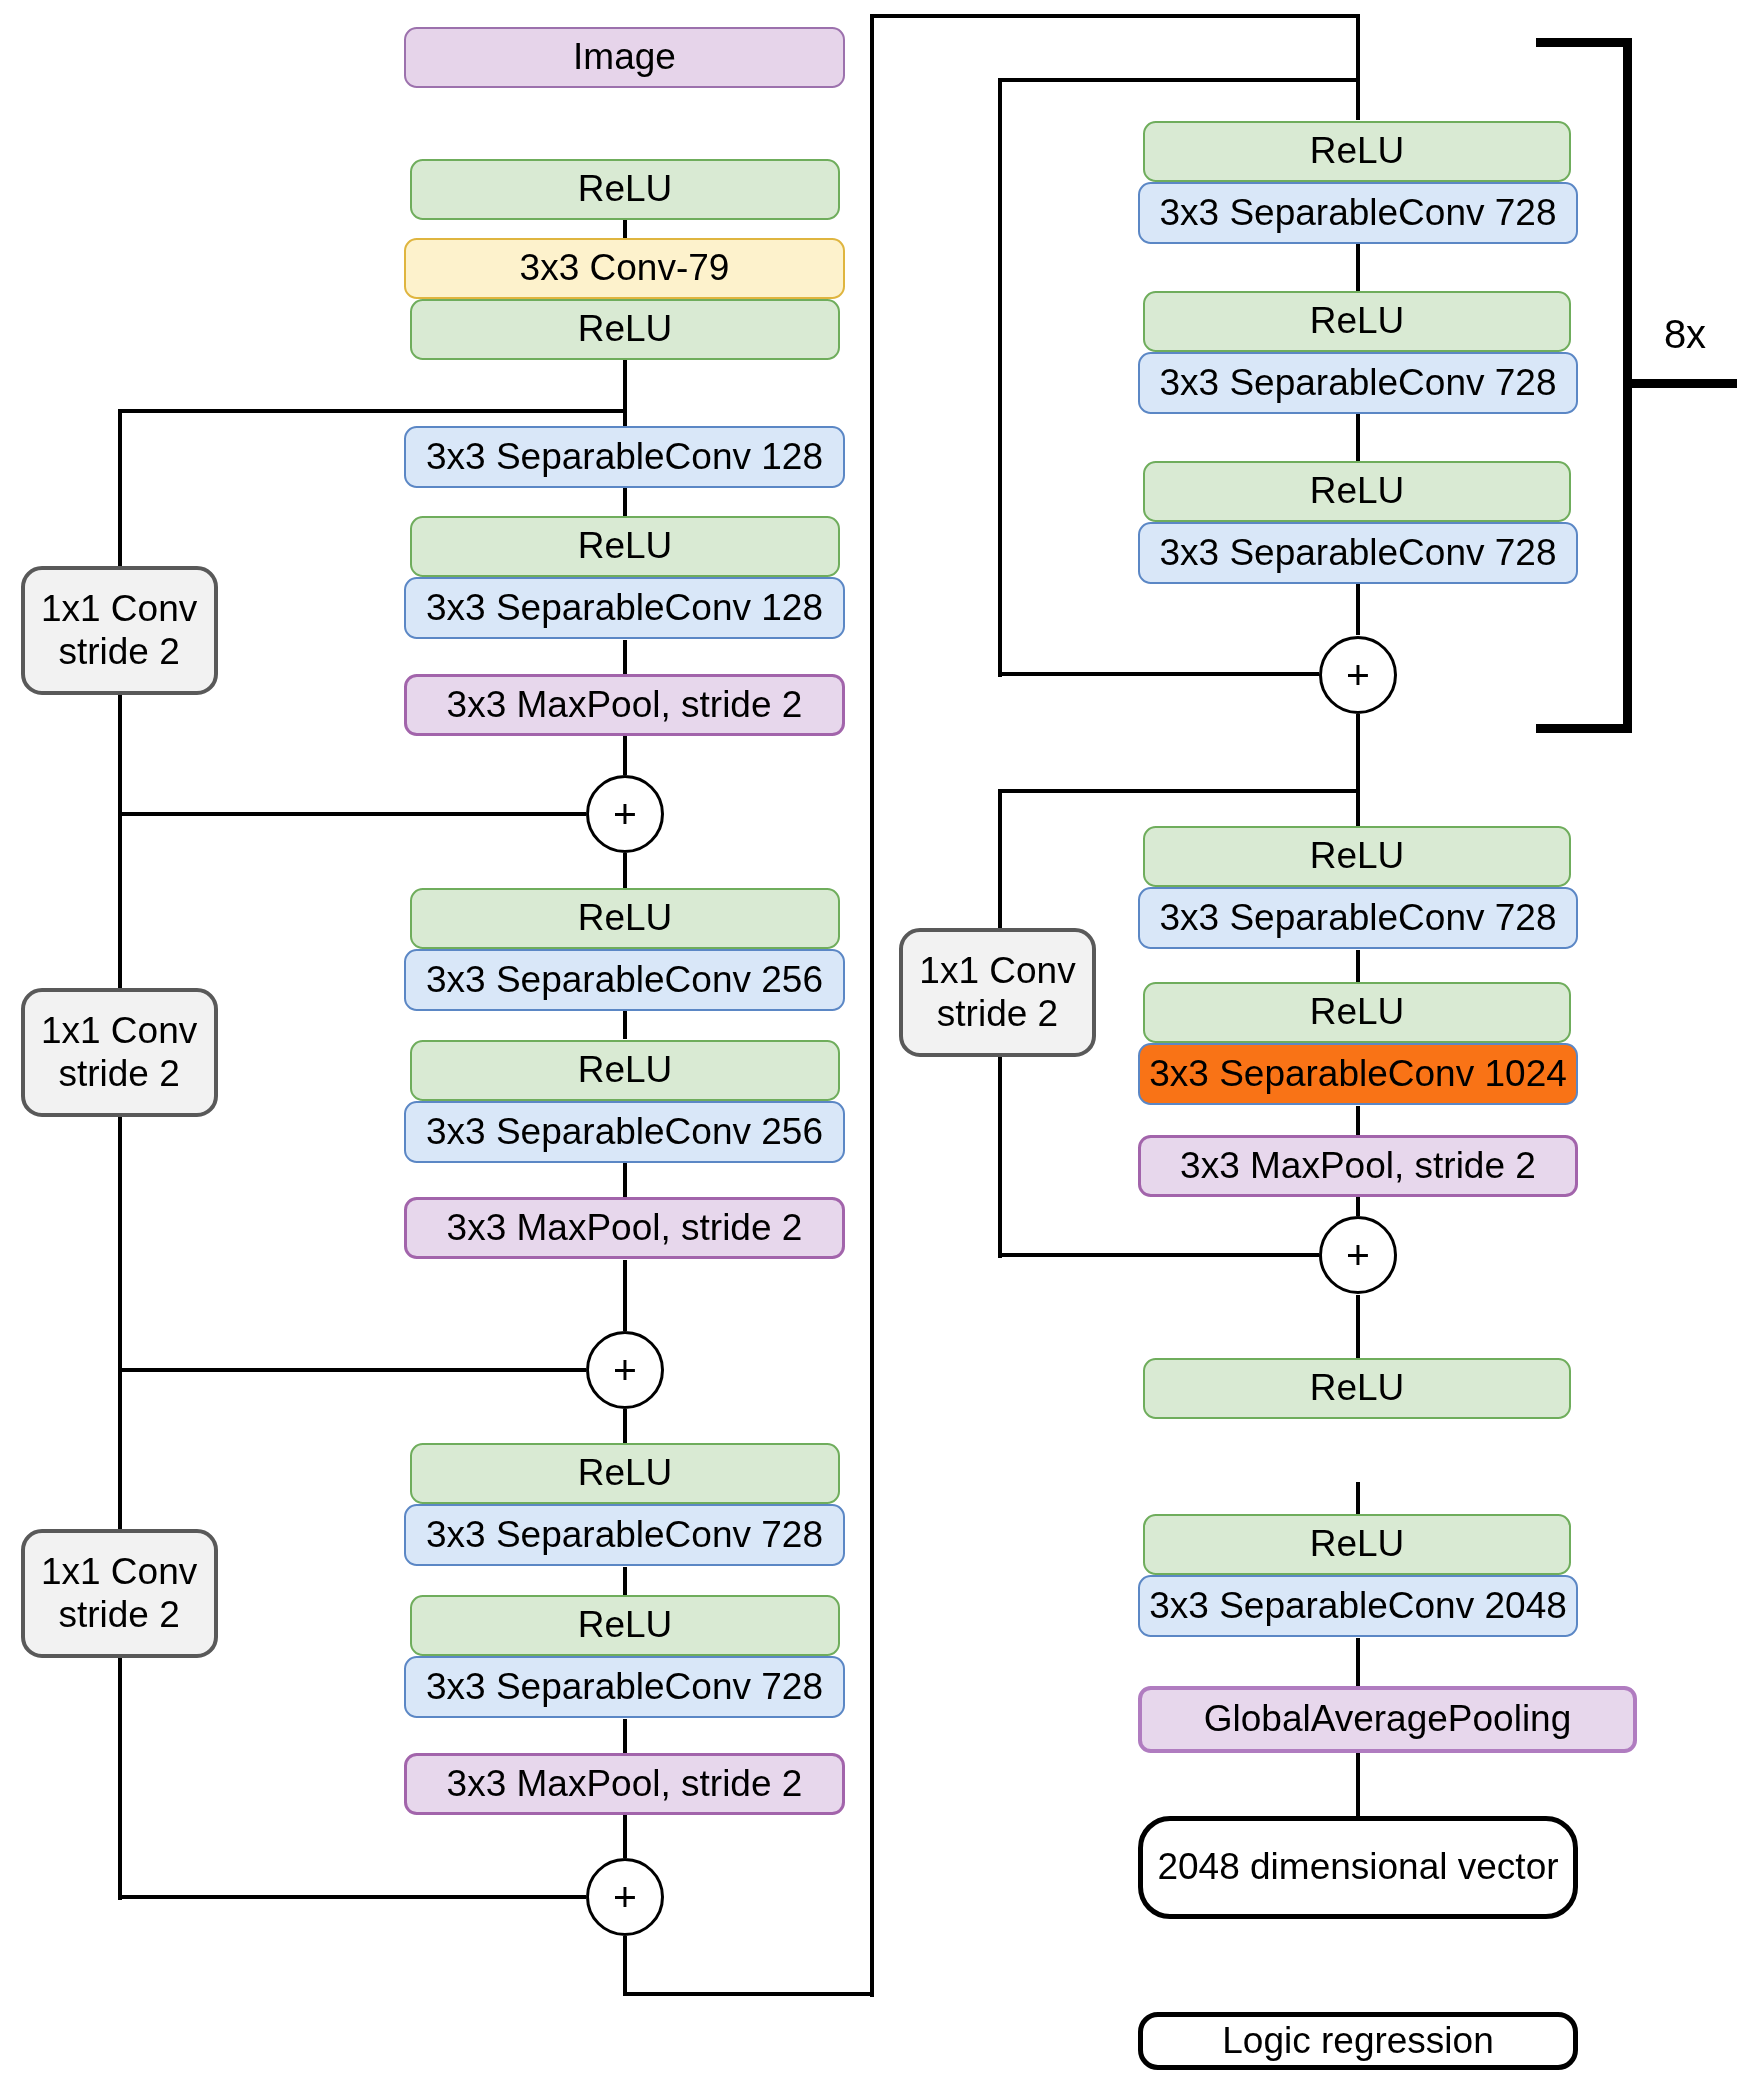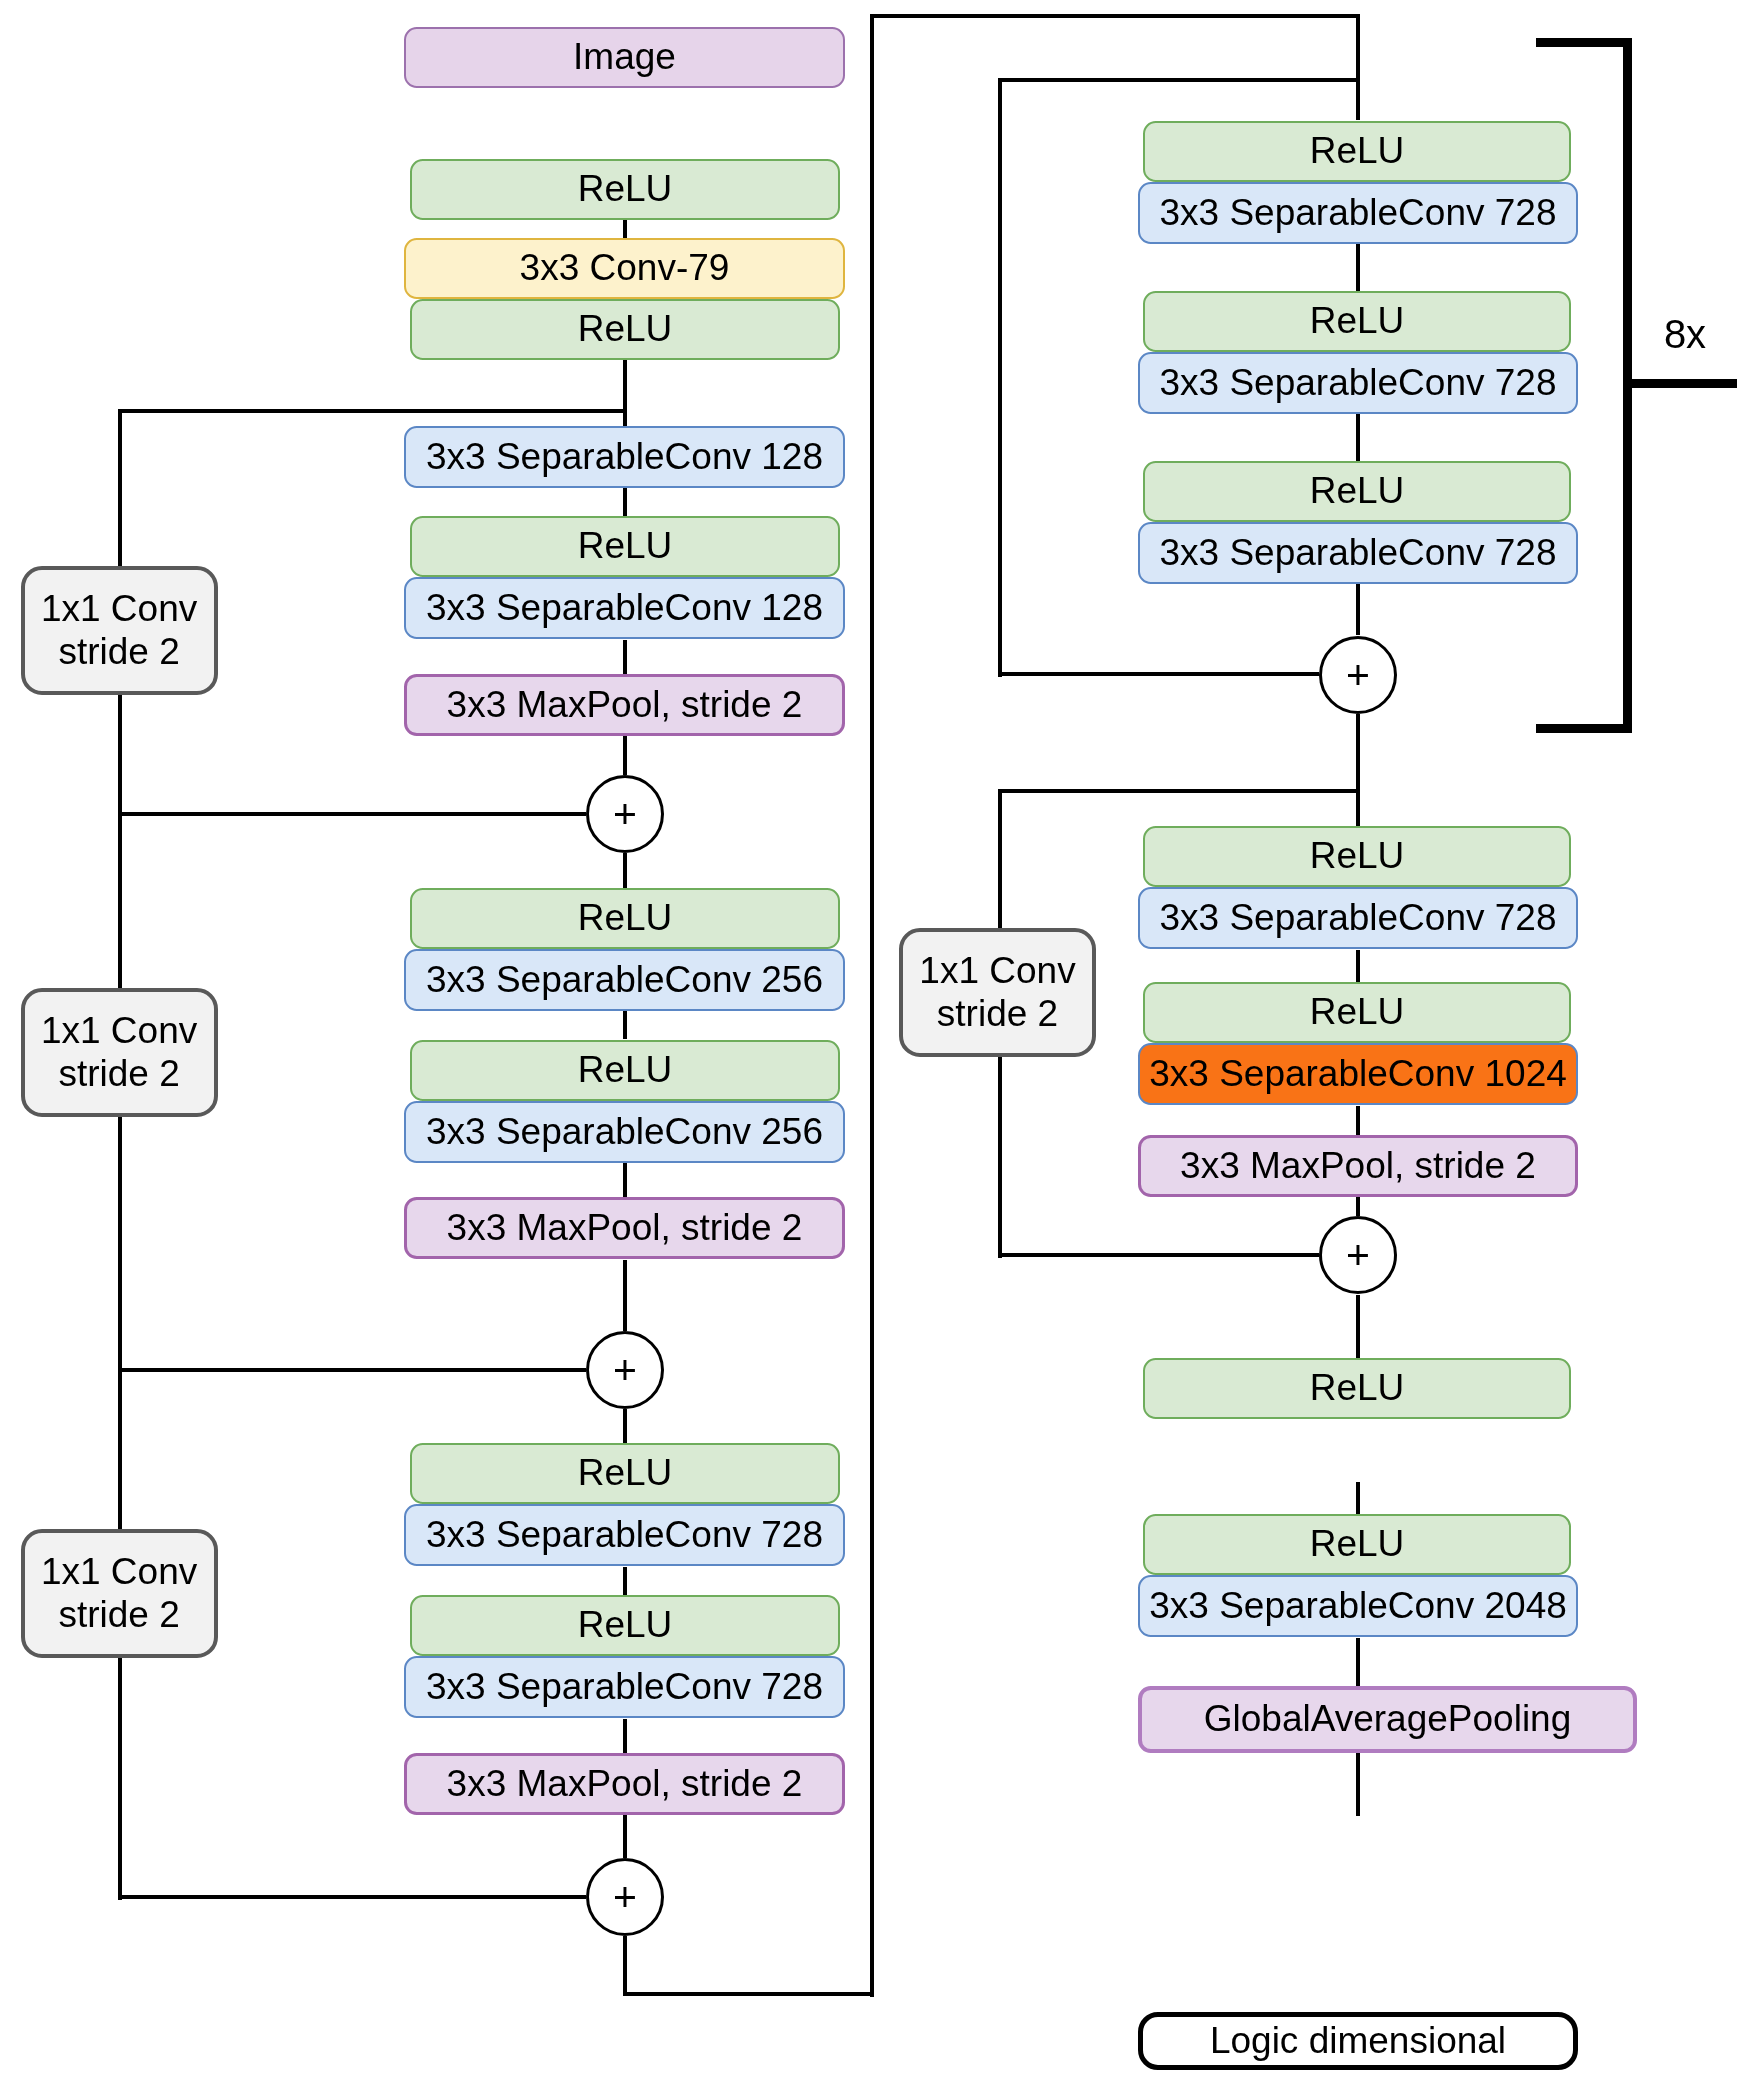--- a/index.html
+++ b/index.html
@@ -142,19 +142,20 @@
   <div class="node" style="left: 1138px; top: 887px; width: 440px; height: 62px; background: rgb(217, 231, 248); border-color: rgb(91, 135, 197);">3x3 SeparableConv 728</div>
   <div class="node" style="left: 1143px; top: 982px; width: 428px; height: 61px; background: rgb(217, 234, 211); border-color: rgb(111, 173, 92);">ReLU</div>
   <div class="node" style="left: 1138px; top: 1043px; width: 440px; height: 62px; background: #f97316; border-color: rgb(91, 135, 197);">3x3 SeparableConv 1024</div>
   <div class="node t-maxpool" style="left: 1138px; top: 1135px; width: 440px; height: 62px; background: rgb(231, 215, 236); border-color: rgb(162, 100, 171);">3x3 MaxPool, stride 2</div>
   <div class="node t-skip_conv" style="left: 899px; top: 928px; width: 197px; height: 129px; background: rgb(242, 242, 242); border-color: rgb(89, 89, 89);">1x1 Conv
 stride 2</div>
   <div class="node" style="left: 1143px; top: 1358px; width: 428px; height: 61px; background: rgb(217, 234, 211); border-color: rgb(111, 173, 92);">ReLU</div>
   <div class="node" style="left: 1143px; top: 1514px; width: 428px; height: 61px; background: rgb(217, 234, 211); border-color: rgb(111, 173, 92);">ReLU</div>
   <div class="node" style="left: 1138px; top: 1575px; width: 440px; height: 62px; background: rgb(217, 231, 248); border-color: rgb(91, 135, 197);">3x3 SeparableConv 2048</div>
   <div class="node t-gap_pool" style="left: 1138px; top: 1686px; width: 499px; height: 67px; background: rgb(231, 215, 236); border-color: rgb(176, 124, 192);">GlobalAveragePooling</div>
-  <div class="node t-output_sm" style="left: 1138px; top: 2012px; width: 440px; height: 58px; background: rgb(255, 255, 255); border-color: rgb(0, 0, 0);">Logic dimensional</div>
+  <div class="node t-output" style="left: 1138px; top: 1816px; width: 440px; height: 103px; background: rgb(255, 255, 255); border-color: rgb(0, 0, 0);">2048 dimensional vector</div>
+  <div class="node t-output_sm" style="left: 1138px; top: 2012px; width: 440px; height: 58px; background: rgb(255, 255, 255); border-color: rgb(0, 0, 0);">Logic regression</div>
 
   <div class="addc" style="left:1319px;top:636px;">+</div>
   <div class="addc" style="left:1319px;top:1216px;">+</div>
 
 </div>
 
 
 </body></html>

